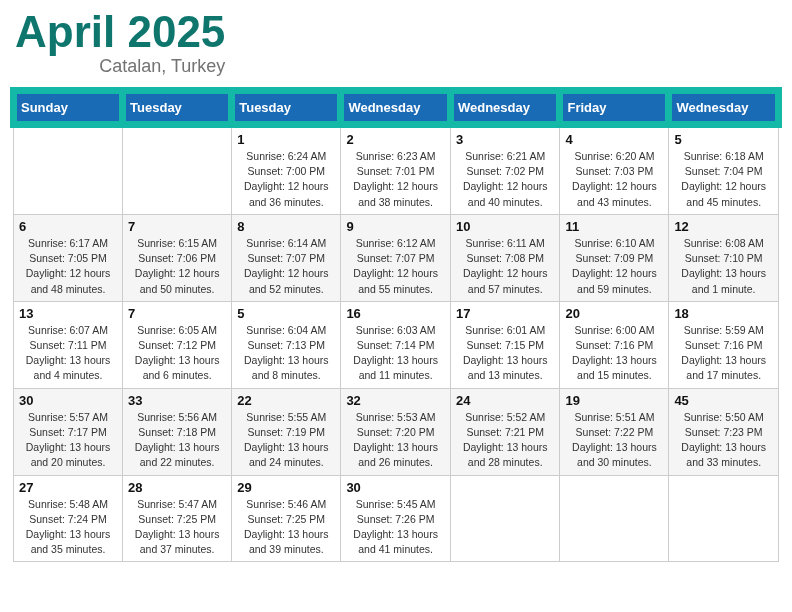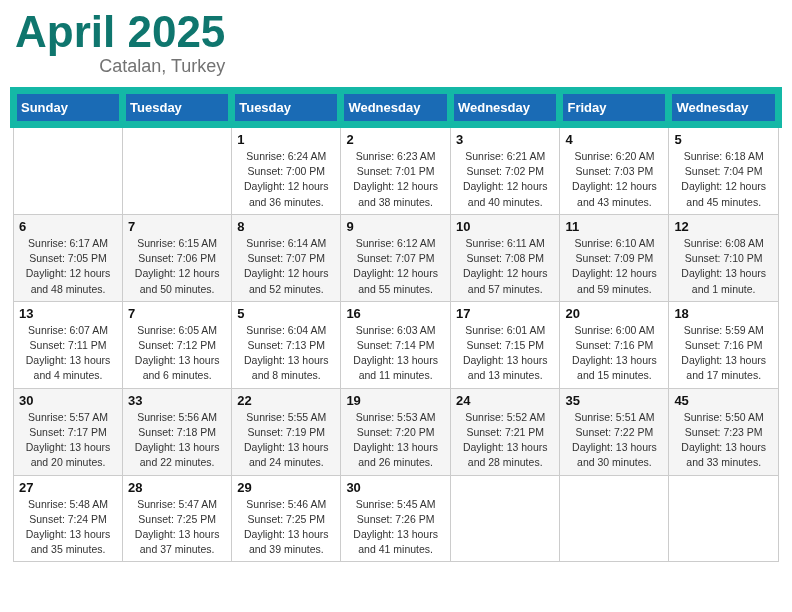--- a/index.html
+++ b/index.html
@@ -204,29 +204,29 @@
         </td>
         <td>
           <div class="day-num">33</div>
           <div class="day-info">Sunrise: 5:56 AM<br>Sunset: 7:18 PM<br>Daylight: 13 hours and 22 minutes.</div>
         </td>
         <td>
           <div class="day-num">22</div>
           <div class="day-info">Sunrise: 5:55 AM<br>Sunset: 7:19 PM<br>Daylight: 13 hours and 24 minutes.</div>
         </td>
         <td>
-          <div class="day-num">19</div>
+          <div class="day-num">32</div>
           <div class="day-info">Sunrise: 5:53 AM<br>Sunset: 7:20 PM<br>Daylight: 13 hours and 26 minutes.</div>
         </td>
         <td>
           <div class="day-num">24</div>
           <div class="day-info">Sunrise: 5:52 AM<br>Sunset: 7:21 PM<br>Daylight: 13 hours and 28 minutes.</div>
         </td>
         <td>
-          <div class="day-num">35</div>
+          <div class="day-num">19</div>
           <div class="day-info">Sunrise: 5:51 AM<br>Sunset: 7:22 PM<br>Daylight: 13 hours and 30 minutes.</div>
         </td>
         <td>
           <div class="day-num">45</div>
           <div class="day-info">Sunrise: 5:50 AM<br>Sunset: 7:23 PM<br>Daylight: 13 hours and 33 minutes.</div>
         </td>
       </tr>
       <tr>
         <td>
           <div class="day-num">27</div>

